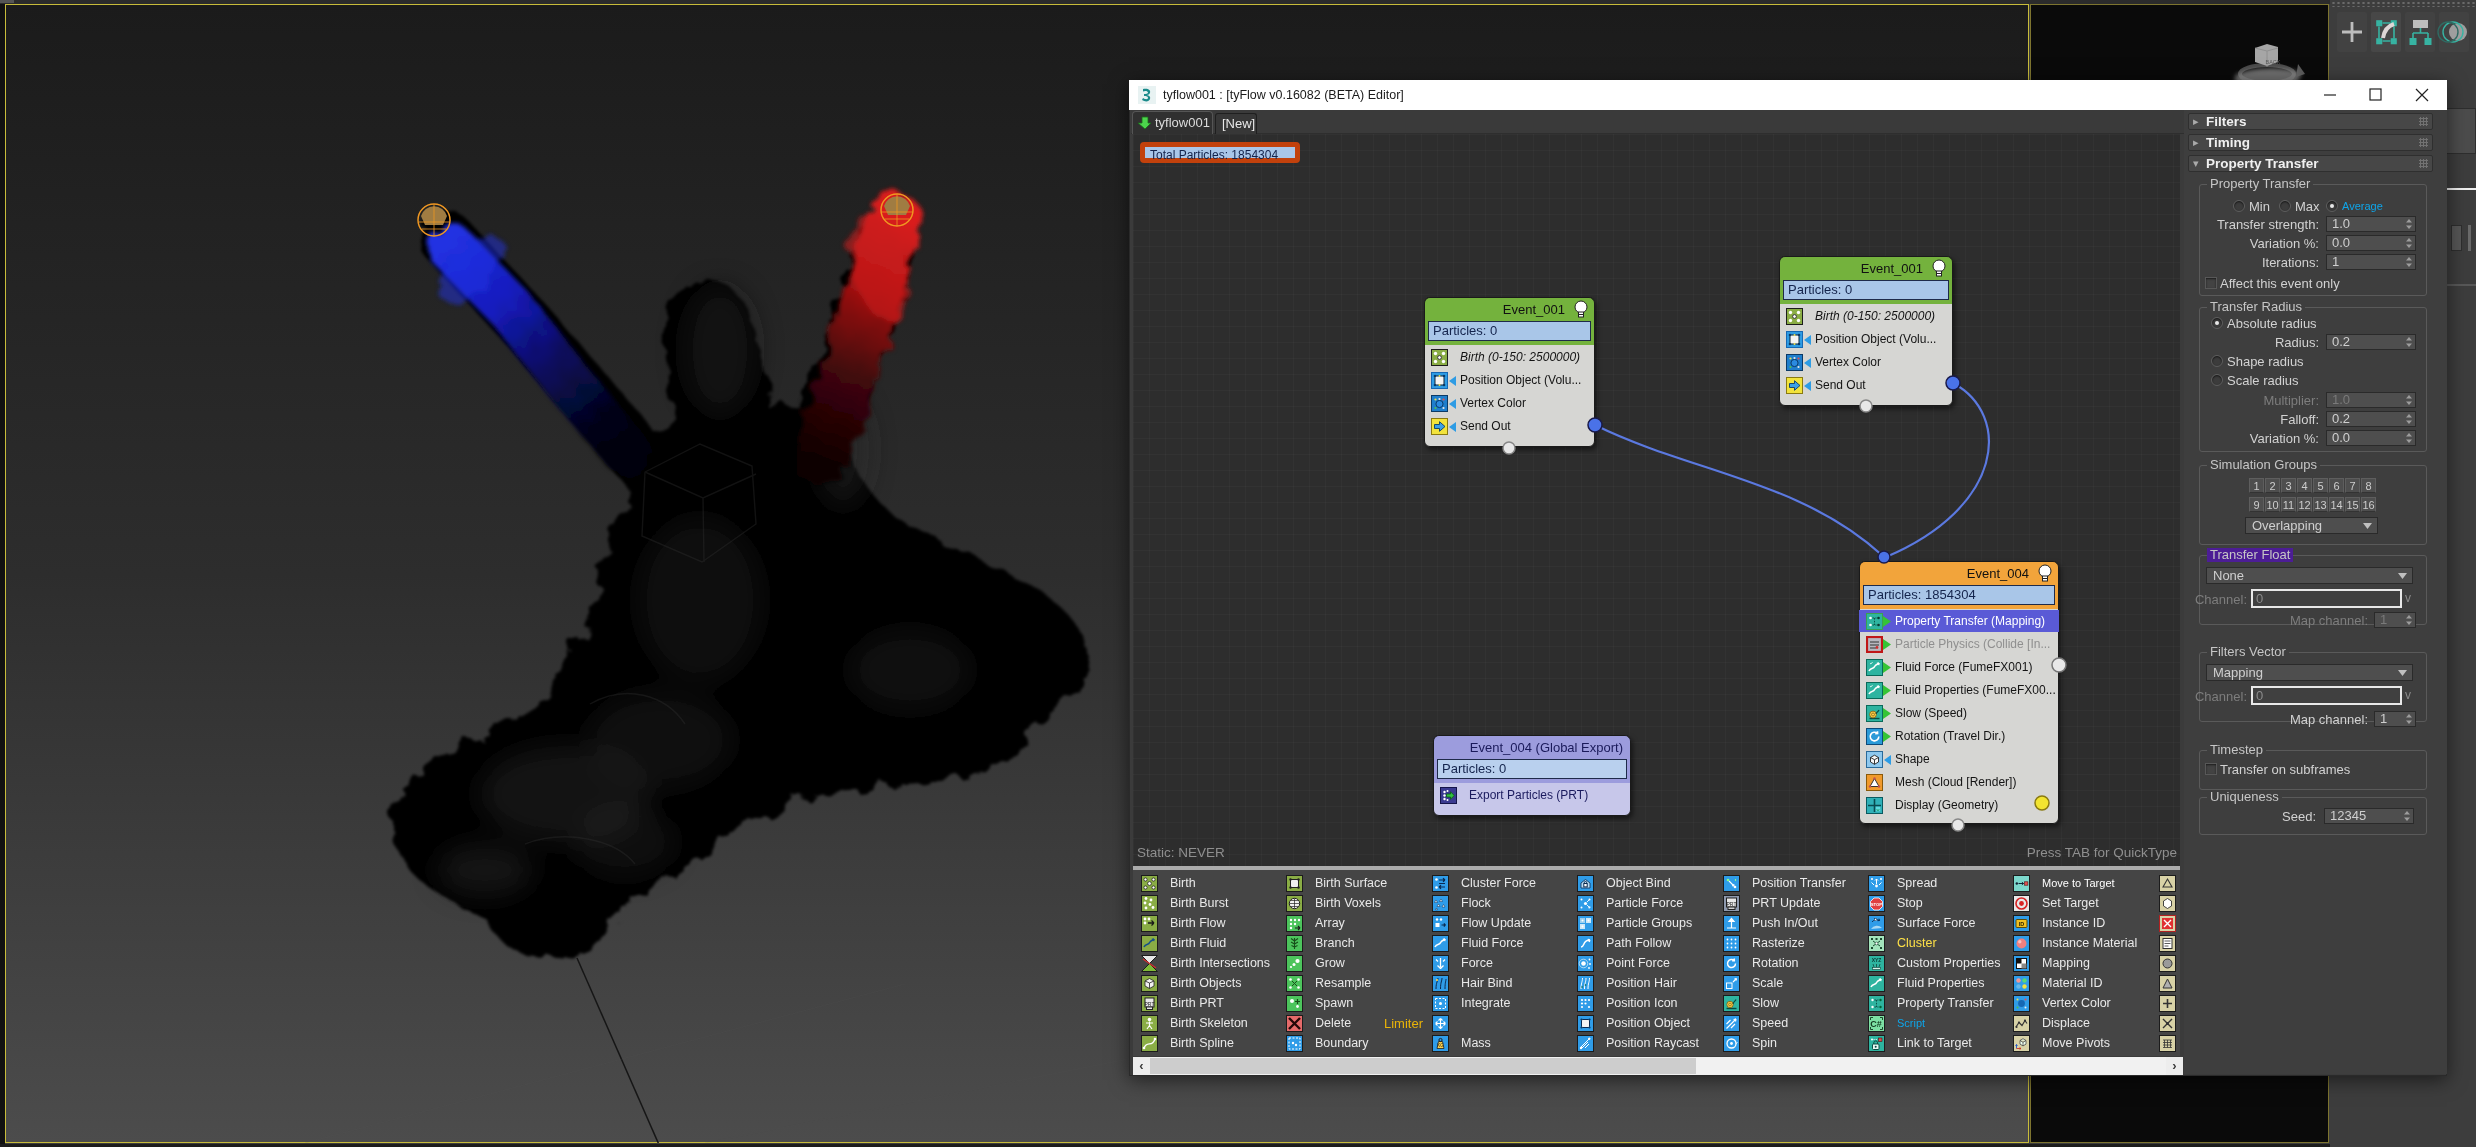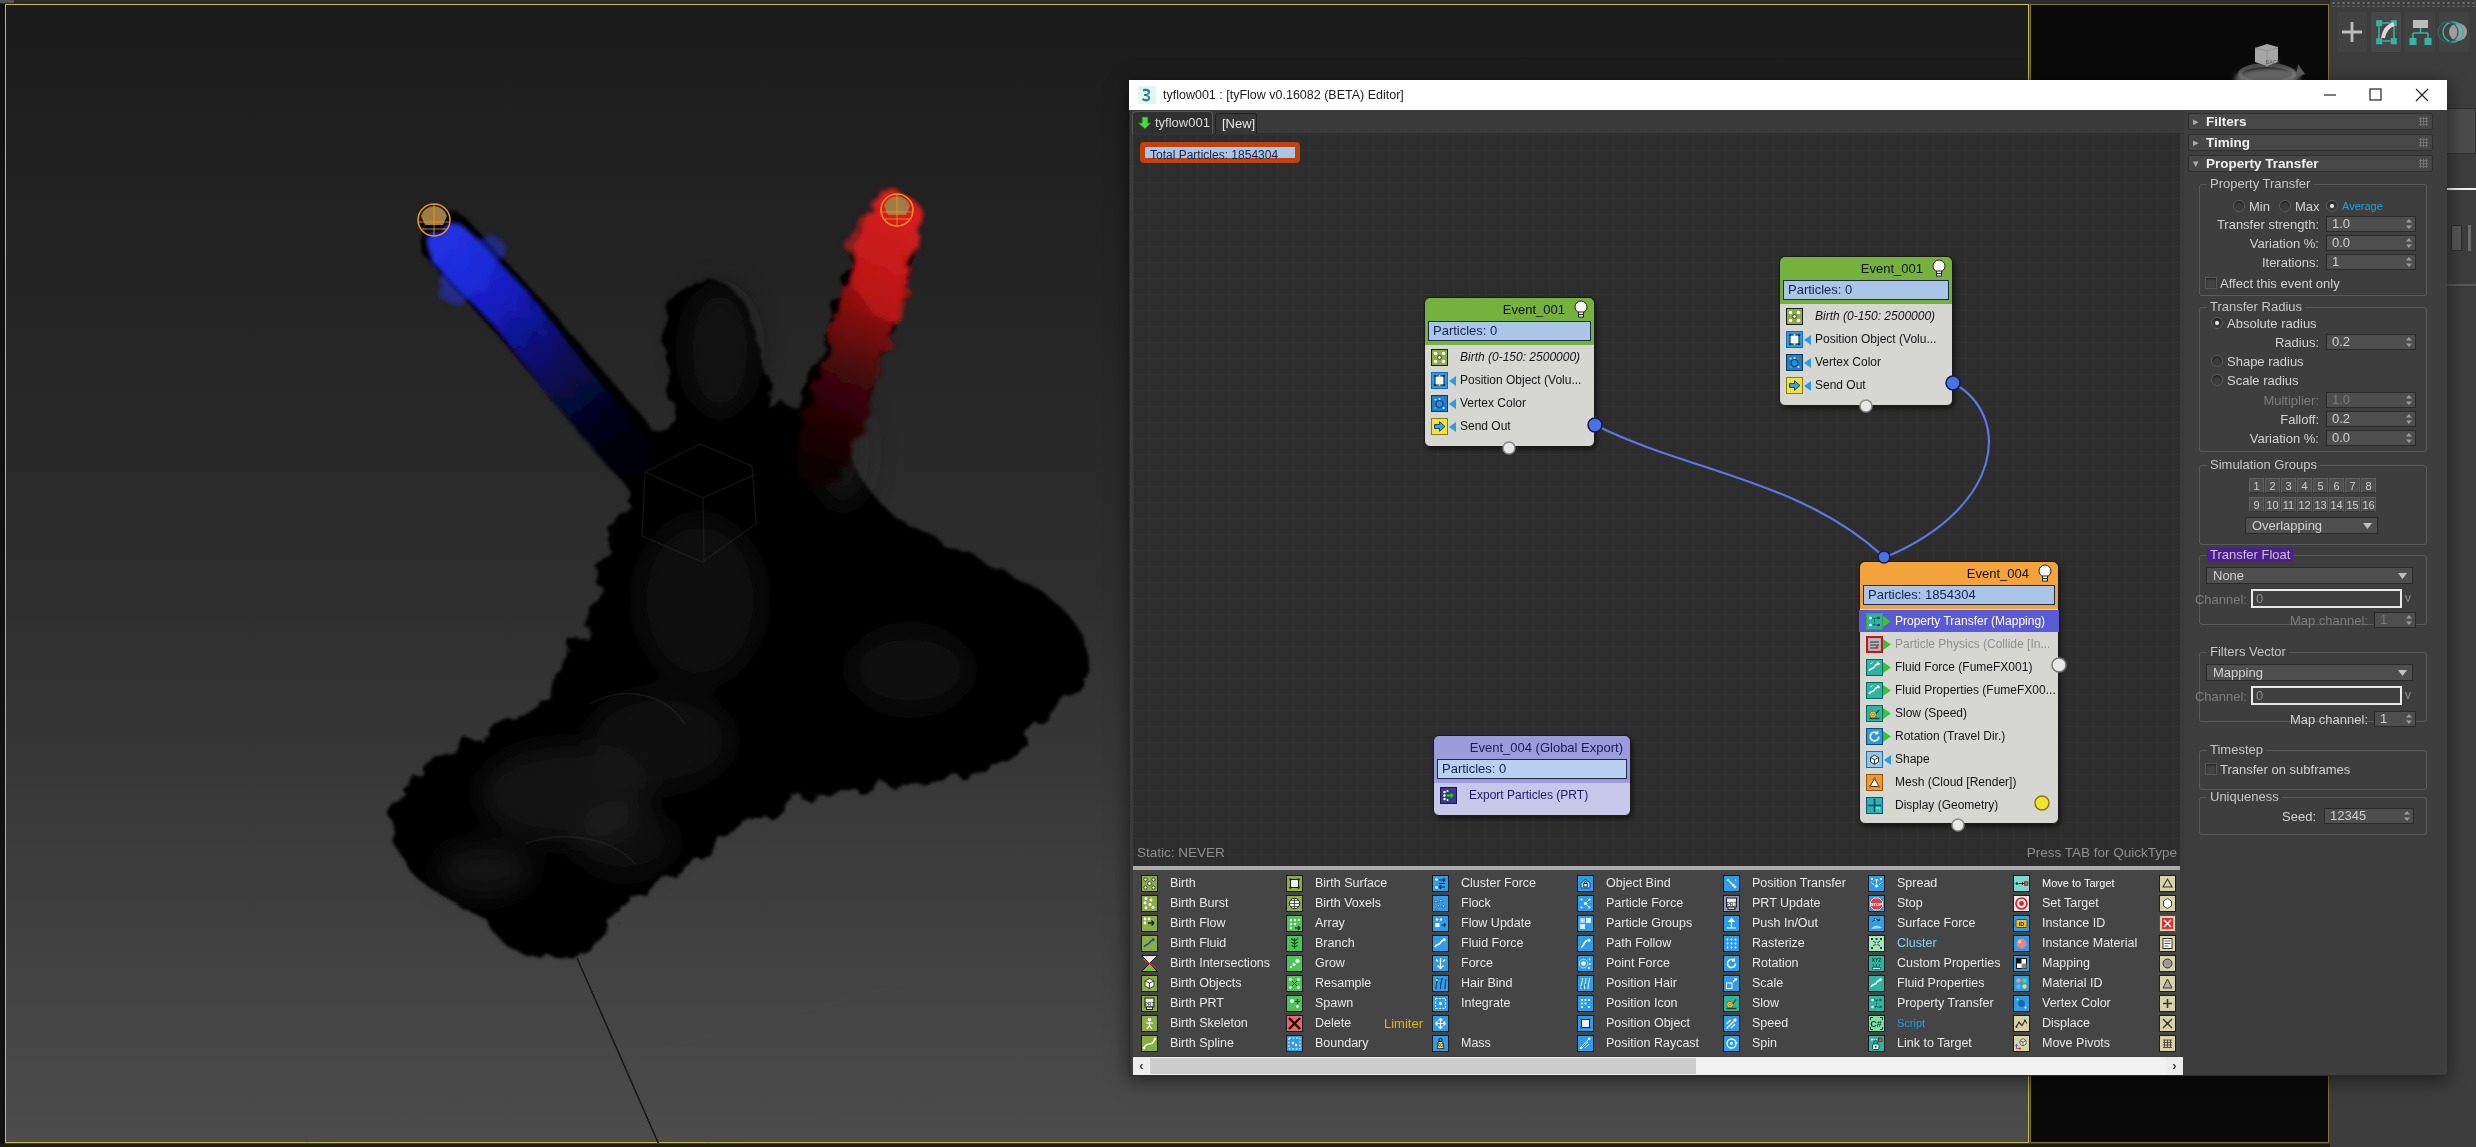--- a/index.html
+++ b/index.html
@@ -892,21 +892,21 @@
         <rect x="3" y="3" width="2" height="2"></rect>
         <rect x="7.5" y="3" width="2" height="2"></rect>
         <rect x="12" y="3" width="2" height="2"></rect>
         <rect x="3" y="12" width="2" height="2"></rect>
         <rect x="12" y="12" width="2" height="2"></rect>
       </g>
       <path d="M5 6 l7 5 M12 6 l-7 5" stroke="#1a4a30" stroke-width="1"></path>
       <circle cx="8.5" cy="8.5" r="1.4" fill="#fff" stroke="#1a4a30" stroke-width="0.6"></circle>
     </svg>
   </div>
-<div style="position:absolute;left:1897px;top:936px;color:#7dd3fc;font-size:12.5px;line-height:15px;white-space:nowrap">Cluster</div>
+<div style="position:absolute;left:1897px;top:936px;color:#fde047;font-size:12.5px;line-height:15px;white-space:nowrap">Cluster</div>
 <div style="position:absolute;left:1868px;top:955px;width:17px;height:17px">
     <svg width="17" height="17" viewBox="0 0 17 17" style="display:block">
       <rect x="0.5" y="0.5" width="16" height="16" fill="#2eb4a0" stroke="#1c1c1c"></rect>
       <text x="8.5" y="7" font-size="5" text-anchor="middle" fill="#0a3a34" font-family="Liberation Sans" font-weight="bold">XYZ</text>
       <path d="M5 9 l1 3 M8.5 9 l0 3 M12 9 l-1 3" stroke="#0a3a34" stroke-width="0.7"></path>
       <rect x="4.5" y="12.5" width="8" height="2" fill="#d8f0e8" stroke="#0a3a34" stroke-width="0.6"></rect>
     </svg>
   </div>
 <div style="position:absolute;left:1897px;top:956px;color:#e9e9e9;font-size:12.5px;line-height:15px;white-space:nowrap">Custom Properties</div>
 <div style="position:absolute;left:1868px;top:975px;width:17px;height:17px">

